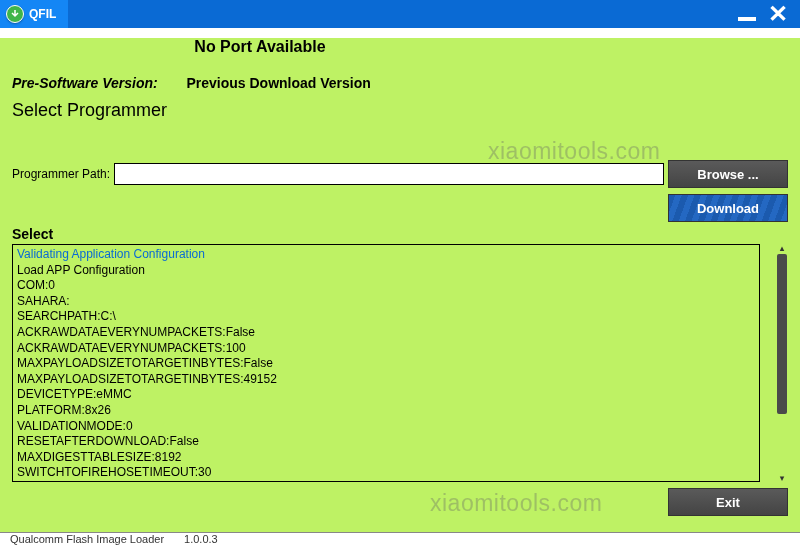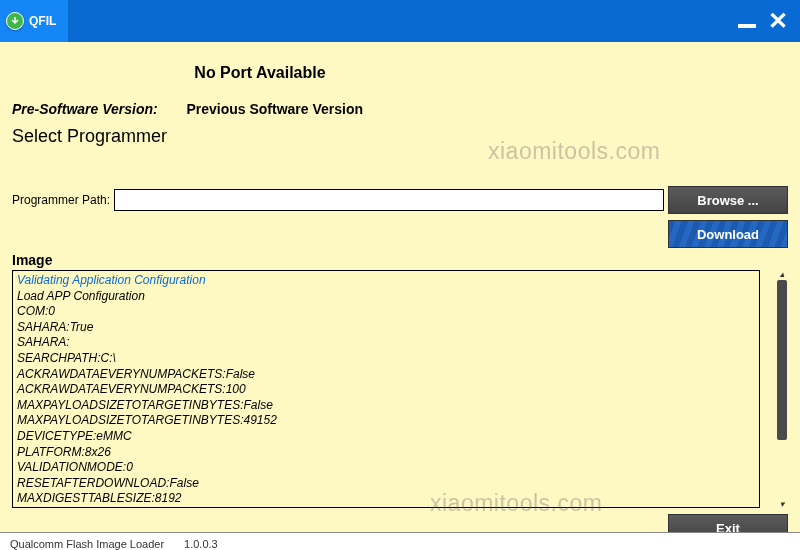--- a/index.html
+++ b/index.html
@@ -5,21 +5,21 @@
     * { margin: 0; padding: 0; box-sizing: border-box; }
     body {
       font-family: Arial, sans-serif;
       background: #fff;
       width: 800px;
       height: 550px;
       overflow: hidden;
       position: relative;
     }
     .titlebar {
-      height: 42px;
+      height: 28px;
       background: #0a6ad4;
       display: flex;
       align-items: center;
       justify-content: space-between;
       color: #fff;
     }
     .titlebar-left {
       display: flex;
       align-items: center;
       height: 100%;
@@ -61,22 +61,22 @@
       margin-top: 10px;
       cursor: pointer;
     }
     .close-btn {
       font-size: 24px;
       font-weight: bold;
       cursor: pointer;
       line-height: 1;
     }
     .main-content {
-      padding: 12px 12px;
-      background: #fef9c3;
+      padding: 0 12px;
+      background: #bef264;
       height: calc(100% - 26px - 18px);
       position: relative;
     }
     .port-status {
       font-size: 16px;
       font-weight: bold;
       text-align: center;
       margin: 10px 0 18px 0;
       margin-left: -280px;
     }
@@ -147,21 +147,20 @@
       margin-bottom: 4px;
     }
     .status-label {
       font-size: 14px;
       font-weight: bold;
       margin-bottom: 2px;
     }
     .status-container {
       display: flex;
       gap: 16px;
-      font-style: italic;
     }
     .status-box {
       flex: 1;
       border: 1px solid #000;
       height: 238px;
       padding: 2px 4px;
       font-size: 12px;
       line-height: 1.3;
       overflow: hidden;
       font-family: Arial, sans-serif;
@@ -205,21 +204,21 @@
     }
     .statusbar {
       position: absolute;
       bottom: 0;
       left: 0;
       right: 0;
       height: 18px;
       border-top: 1px solid #888;
       background: #fff;
       display: flex;
-      align-items: flex-end;
+      align-items: flex-start;
       padding: 0 10px;
       font-size: 11px;
       color: #333;
       margin-top: 14px;
     }
     .statusbar-text {
       margin-right: 20px;
     }
     .watermark {
       position: absolute;
@@ -252,43 +251,42 @@
     <div class="close-btn">✕</div>
   </div>
 </div>
 
 <div class="main-content">
 
   <div class="port-status">No Port Available</div>
 
   <div class="version-row">
     <span class="version-label">Pre-Software Version:</span>
-    <span class="version-value">Previous Software Version</span>
+    <span class="version-value">Previous Download Version</span>
   </div>
 
   <div class="select-programmer">Select Programmer</div>
 
   <div class="path-row">
     <span class="path-label">Programmer Path:</span>
     <input class="path-input" type="text" value="" style="">
     <div class="btn btn-gray">Browse ...</div>
   </div>
 
   <div class="download-row">
     <div class="btn btn-blue">Download</div>
   </div>
 
-  <div class="status-label">Image</div>
+  <div class="status-label">Select</div>
 
   <div class="status-container">
     <div class="status-box" id="status-box">
         <div class="status-line-highlight">Validating Application Configuration</div>
         <div class="status-line">Load APP Configuration</div>
         <div class="status-line">COM:0</div>
-        <div class="status-line">SAHARA:True</div>
         <div class="status-line">SAHARA:</div>
         <div class="status-line">SEARCHPATH:C:\</div>
         <div class="status-line">ACKRAWDATAEVERYNUMPACKETS:False</div>
         <div class="status-line">ACKRAWDATAEVERYNUMPACKETS:100</div>
         <div class="status-line">MAXPAYLOADSIZETOTARGETINBYTES:False</div>
         <div class="status-line">MAXPAYLOADSIZETOTARGETINBYTES:49152</div>
         <div class="status-line">DEVICETYPE:eMMC</div>
         <div class="status-line">PLATFORM:8x26</div>
         <div class="status-line">VALIDATIONMODE:0</div>
         <div class="status-line">RESETAFTERDOWNLOAD:False</div>

